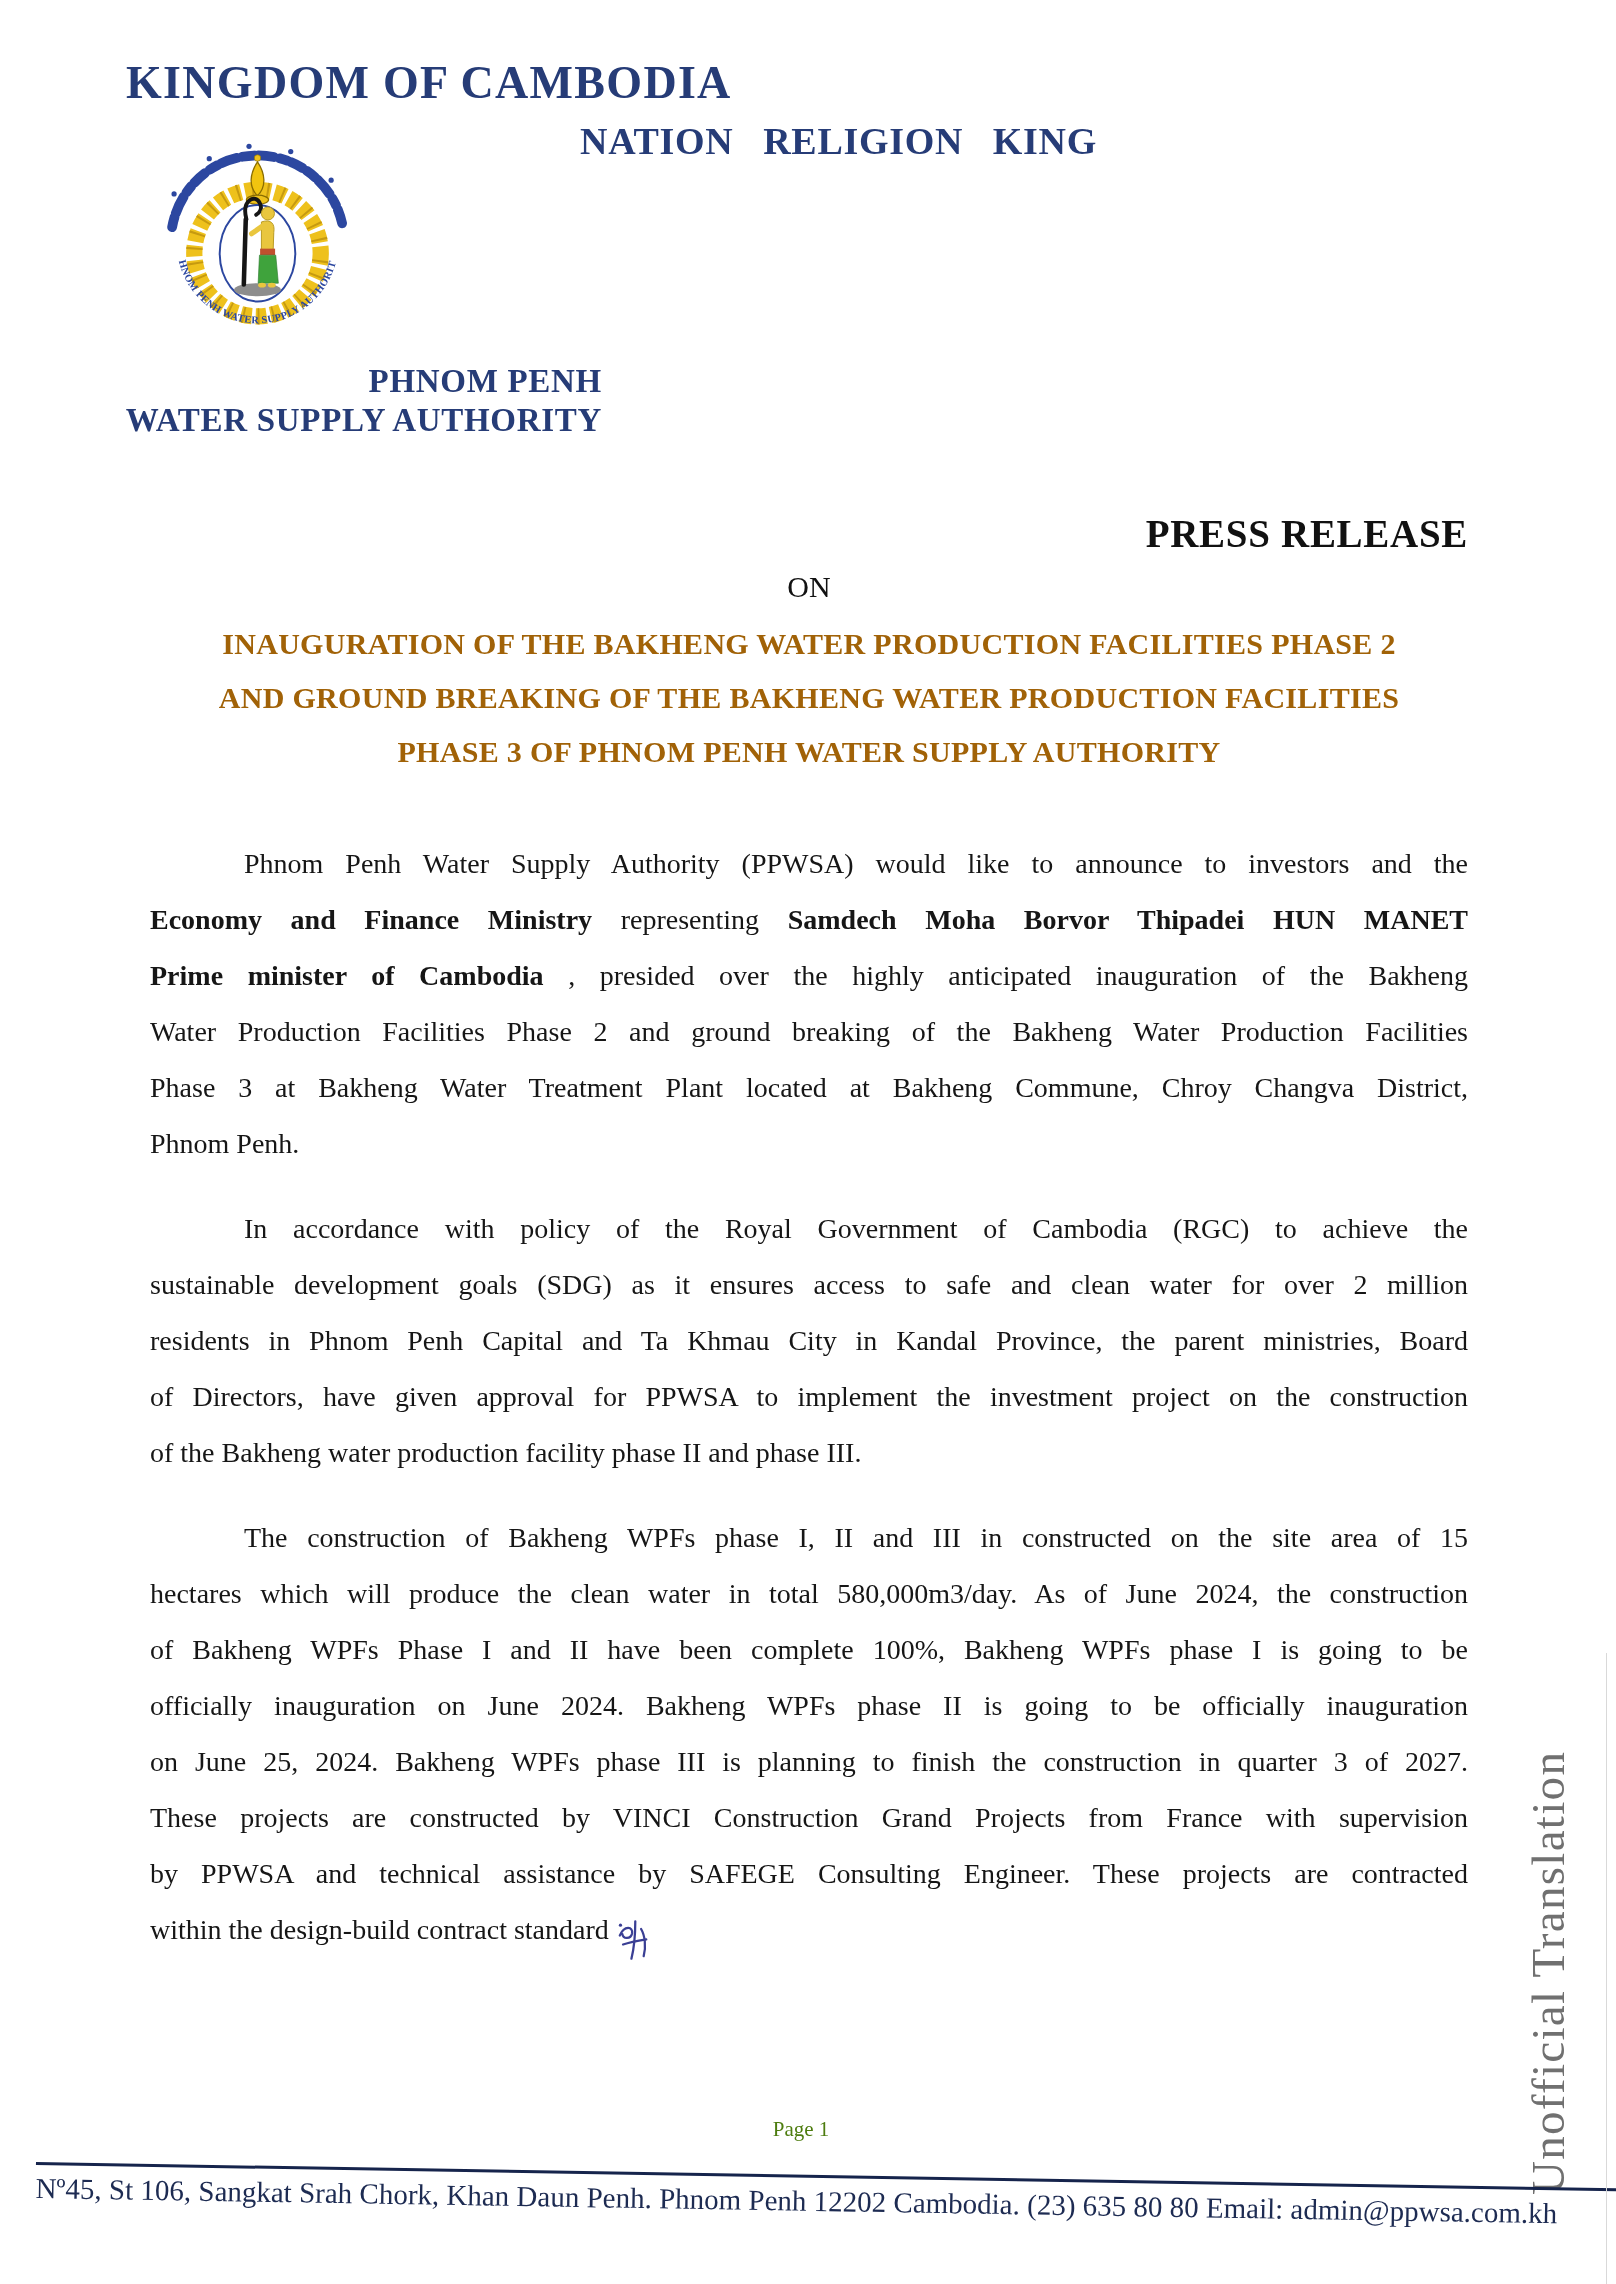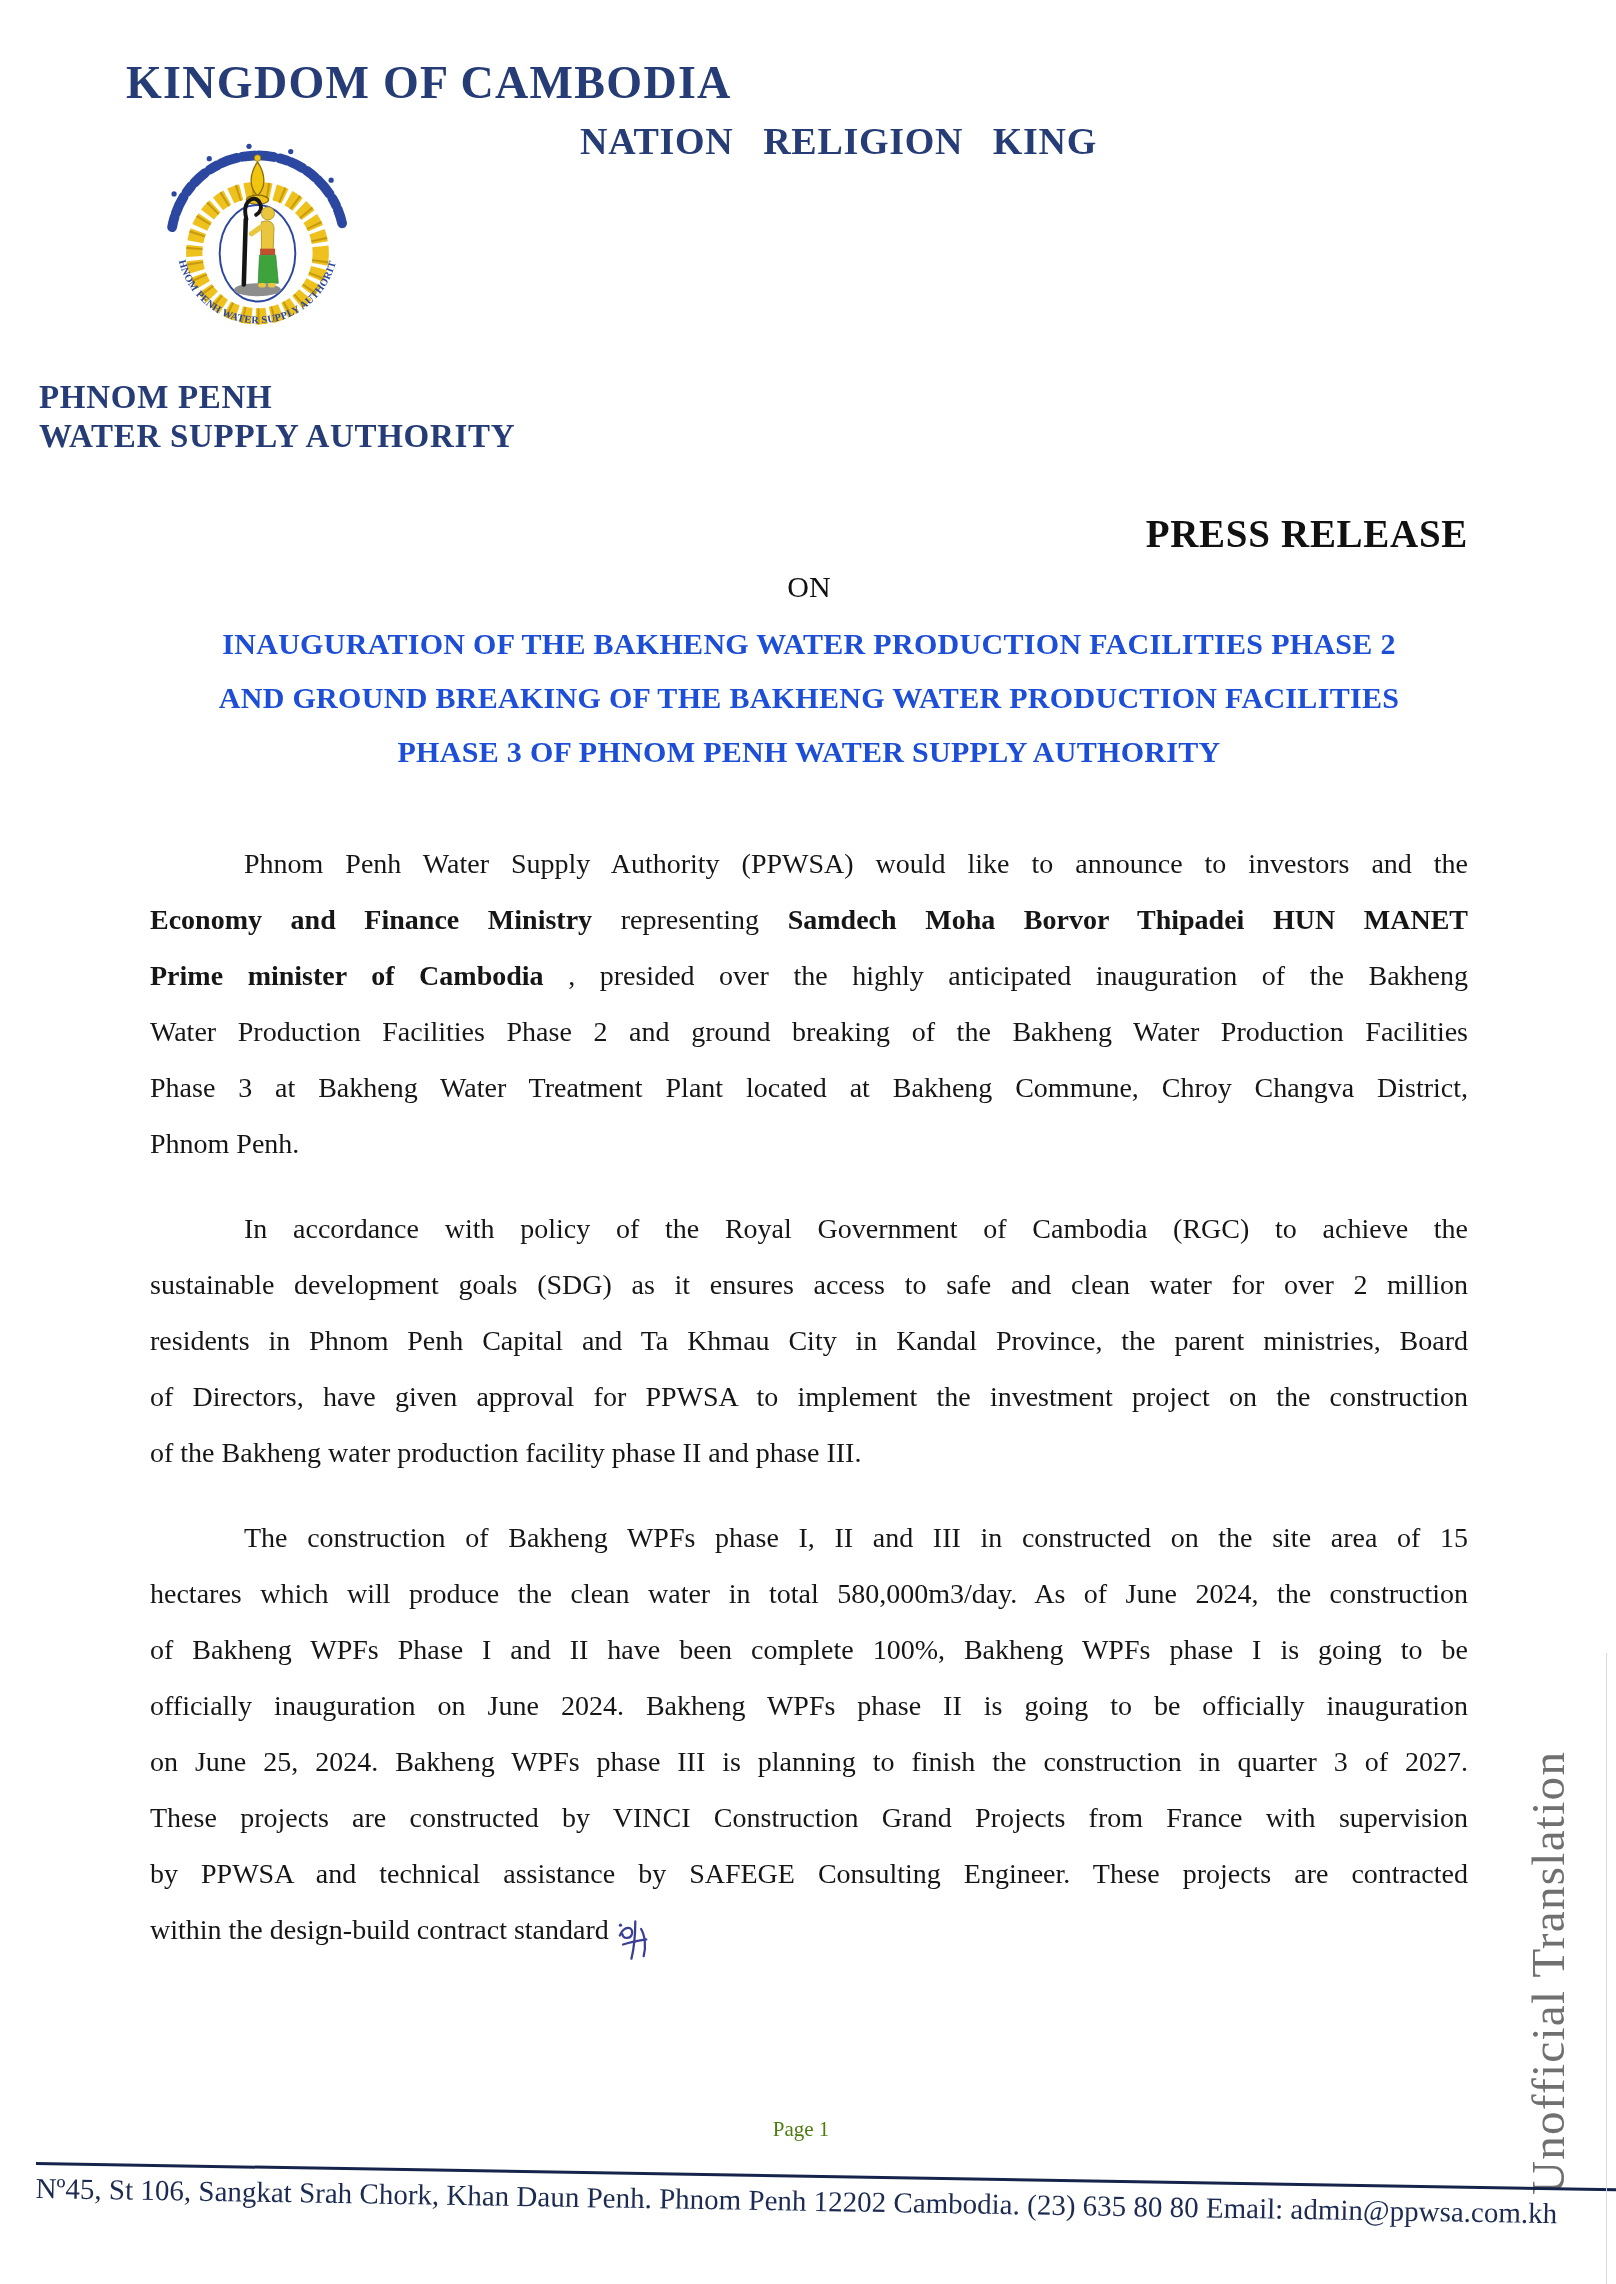--- a/index.html
+++ b/index.html
@@ -6,29 +6,29 @@
   .page{
     position:relative;width:1617px;height:2284px;background:#ffffff;overflow:hidden;
     font-family:"Liberation Serif","DejaVu Serif",serif;color:#161616;
   }
   
   .h-kingdom{position:absolute;left:126px;top:56px;width:1425px;
     font-size:46px;font-weight:bold;color:#263c77;letter-spacing:1.3px;}
   .h-motto{position:absolute;left:126px;top:119px;width:1425px;text-align:center;
     font-size:38px;font-weight:bold;color:#263c77;word-spacing:19.5px;letter-spacing:0.7px;}
   .logo{position:absolute;left:163px;top:128px;width:189px;height:225px;}
-  .org{position:absolute;left:39px;top:362px;width:563px;text-align:left;
-    font-weight:bold;color:#263c77;font-size:33px;line-height:39px;letter-spacing:0.7px;margin-top:16px;}
+  .org{position:absolute;left:39px;top:362px;width:563px;text-align:right;
+    font-weight:bold;color:#263c77;font-size:33px;line-height:39px;letter-spacing:0.7px;}
   
   .t-head{position:absolute;left:150px;top:511px;width:1318px;text-align:right;
     font-size:39px;font-weight:bold;color:#111;letter-spacing:0.7px;}
   .t-on{position:absolute;left:150px;top:570px;width:1318px;text-align:center;
     font-size:30px;font-weight:normal;color:#111;}
   .t-line{position:absolute;left:150px;width:1318px;text-align:center;
-    font-size:30px;font-weight:bold;color:#1d4ed8;letter-spacing:0.3px;}
+    font-size:30px;font-weight:bold;color:#a16207;letter-spacing:0.3px;}
   .t-l1{top:627px;} .t-l2{top:681px;} .t-l3{top:735px;}
   
   .body-block{position:absolute;left:150px;top:836px;width:1318px;
     font-size:28px;line-height:56px;color:#161616;}
   .para{margin:0 0 29px 0;}
   .line{text-align:justify;text-align-last:justify;}
   .line.indent{text-indent:94px;}
   .line.last{text-align-last:left;}
   .b{font-weight:bold;}
   .ink{margin-left:5.2px;vertical-align:-25px;}

